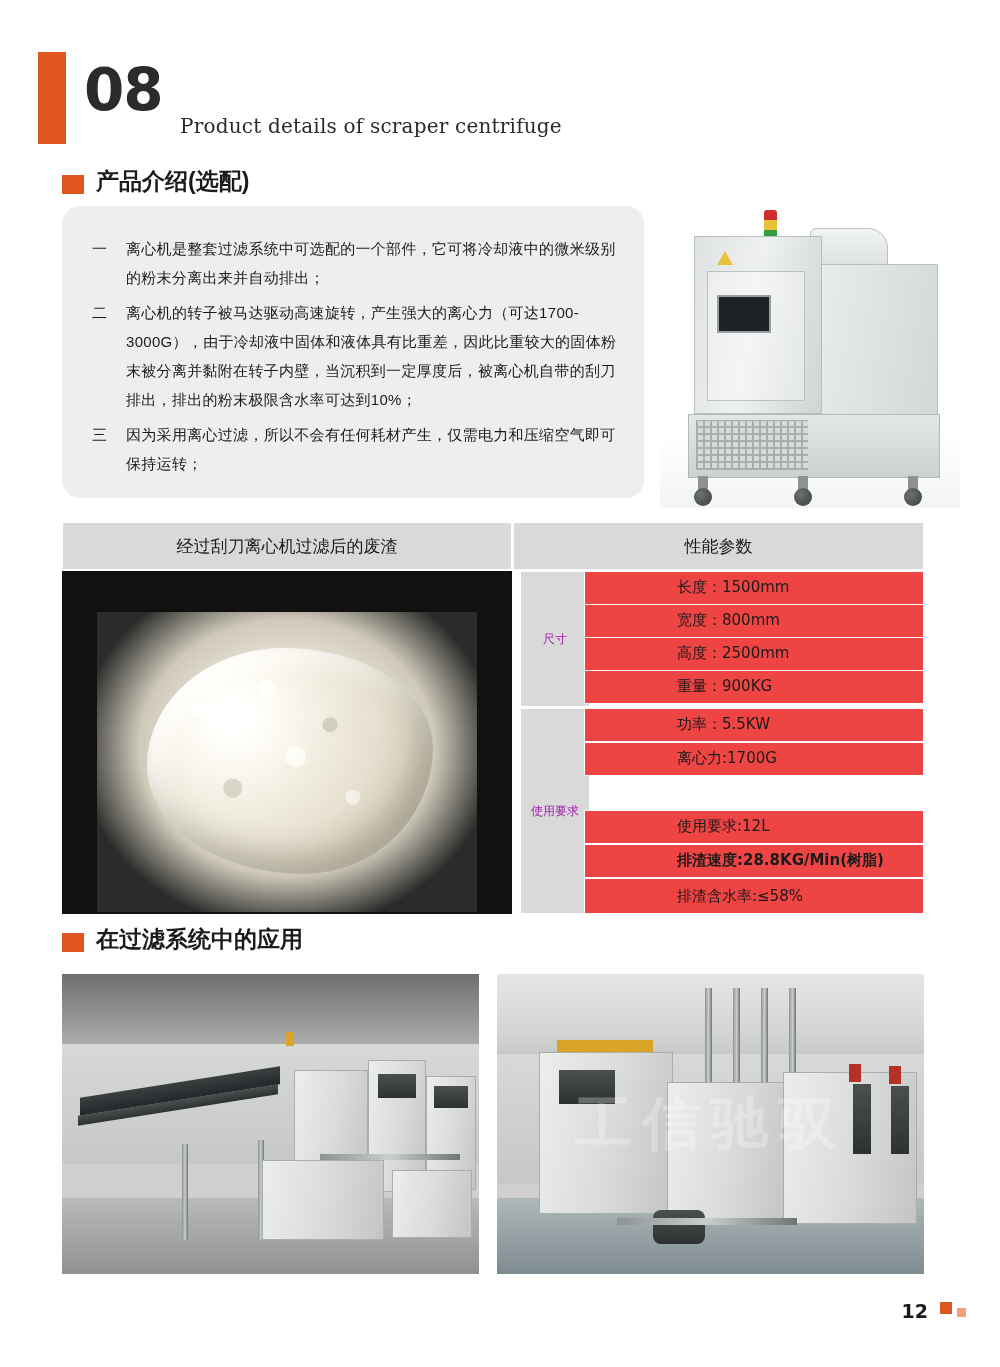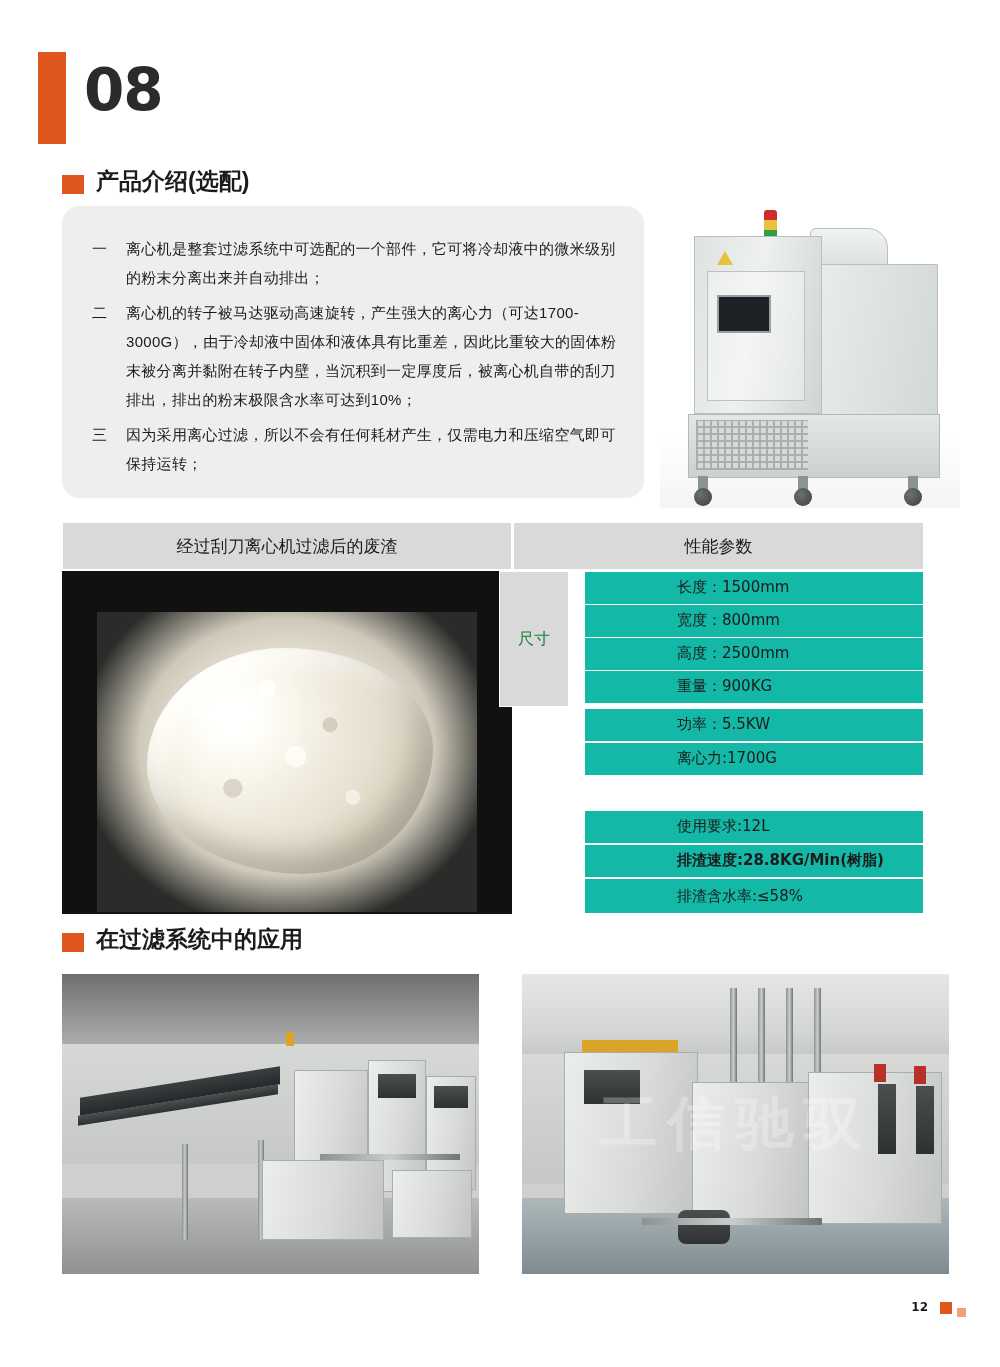--- a/index.html
+++ b/index.html
@@ -241,58 +241,58 @@
       radial-gradient(circle at 18% 28%, rgba(255,255,255,0.55) 0 6px, transparent 7px),
       radial-gradient(circle at 42% 18%, rgba(255,255,255,0.5) 0 8px, transparent 9px),
       radial-gradient(circle at 64% 34%, rgba(180,175,160,0.5) 0 7px, transparent 8px),
       radial-gradient(circle at 30% 62%, rgba(180,175,160,0.45) 0 9px, transparent 10px),
       radial-gradient(circle at 72% 66%, rgba(255,255,255,0.45) 0 7px, transparent 8px),
       radial-gradient(circle at 52% 48%, rgba(255,255,255,0.5) 0 10px, transparent 11px);
   }
 
   .spec-group {
     position: absolute;
-    left: 437px;
+    left: 458px;
     width: 70px;
     background: #d9d9d9;
     border: 1px solid #ffffff;
     box-sizing: border-box;
     display: flex; align-items: center; justify-content: center;
-    font-size: 16px; color: #15803d;
+    font-size: 12px; color: #a21caf;
     text-align: center;
     line-height: 22px;
   }
   #grp-dim { top: 49px; height: 136px; }
   #grp-use { top: 186px; height: 206px; }
 
   .spec-row {
     position: absolute;
     left: 522px;
     width: 340px;
     height: 33.5px;
-    background: #14b8a6;
+    background: #ef4444;
     border: 1px solid #ffffff;
     box-sizing: border-box;
     display: flex; align-items: center;
     padding-left: 92px;
     font-size: 15px;
     color: #1b1b1b;
     font-family: "DejaVu Sans", sans-serif;
   }
 
   
   .app-photo {
     position: absolute;
     top: 974px;
     height: 300px;
     overflow: hidden;
     background: #cfcfcd;
   }
   #app-left { left: 62px; width: 417px; }
-  #app-right { left: 497px; width: 427px; margin-left: 25px; }
+  #app-right { left: 497px; width: 427px; }
 
   .ph-ceiling {
     position: absolute; left: 0; top: 0; width: 100%; height: 86px;
     background: linear-gradient(#6d6f70, #9b9d9d 60%, #b9bbba);
   }
   .ph-ceiling.bright {
     background: linear-gradient(#e6e7e5, #d3d5d2 70%, #c3c5c2);
   }
   .ph-floor {
     position: absolute; left: 0; bottom: 0; width: 100%; height: 76px;
@@ -335,38 +335,39 @@
     font-weight: bold;
     white-space: nowrap;
     pointer-events: none;
   }
 
   
   .footer-num {
     position: absolute;
     right: 72px;
     top: 1300px;
-    font-size: 12px;
+    font-size: 19px;
     font-weight: bold;
     color: #1b1b1b;
     font-family: "DejaVu Sans", sans-serif;
   }
   .footer-sq1 {
     position: absolute; right: 48px; top: 1302px; width: 12px; height: 12px; background: #e0561f;
   }
   .footer-sq2 {
     position: absolute; right: 34px; top: 1308px; width: 9px; height: 9px; background: #f0a07a;
   }
 </style>
 </head>
 <body>
 
 <div class="header">
   <div class="header-bar"></div>
   <div class="header-num">08</div>
+  <div class="header-title-en">Product details of scraper centrifuge</div>
 </div>
 
 <div class="sec-head" id="sec-intro">
   <div class="sq"></div>
   <div class="txt">产品介绍(选配)</div>
 </div>
 
 <div class="intro-panel">
   <div class="intro-list">
     <div class="intro-item">
@@ -413,20 +414,21 @@
 
   <div class="residue-photo">
     <div class="residue-inner">
       <div class="residue-blob">
         <div class="residue-noise"></div>
       </div>
     </div>
   </div>
 
   <div class="spec-group" id="grp-dim">尺寸</div>
+  <div class="spec-group" id="grp-use">使用要求</div>
 
   <div class="spec-row" style="top:49px;">长度：1500mm</div>
   <div class="spec-row" style="top:82px;">宽度：800mm</div>
   <div class="spec-row" style="top:115px;">高度：2500mm</div>
   <div class="spec-row" style="top:148px;">重量：900KG</div>
 
   <div class="spec-row" style="top:186px;">功率：5.5KW</div>
   <div class="spec-row" style="top:220px;">离心力:1700G</div>
   <div class="spec-row" style="top:288px;">使用要求:12L</div>
   <div class="spec-row" style="top:322px;font-weight:bold;">排渣速度:28.8KG/Min(树脂)</div>

